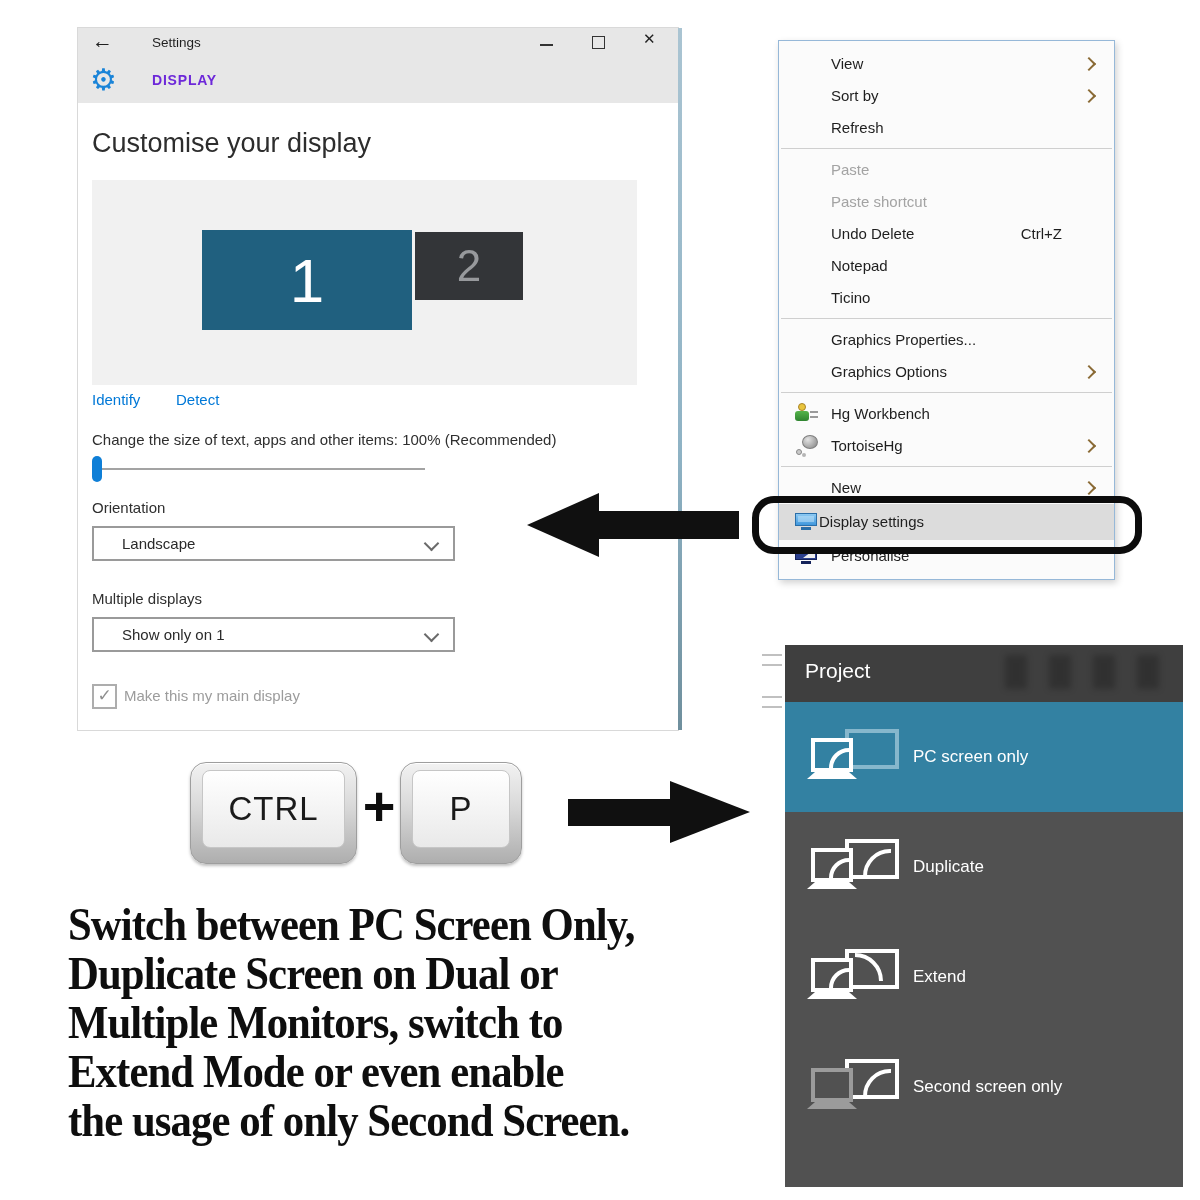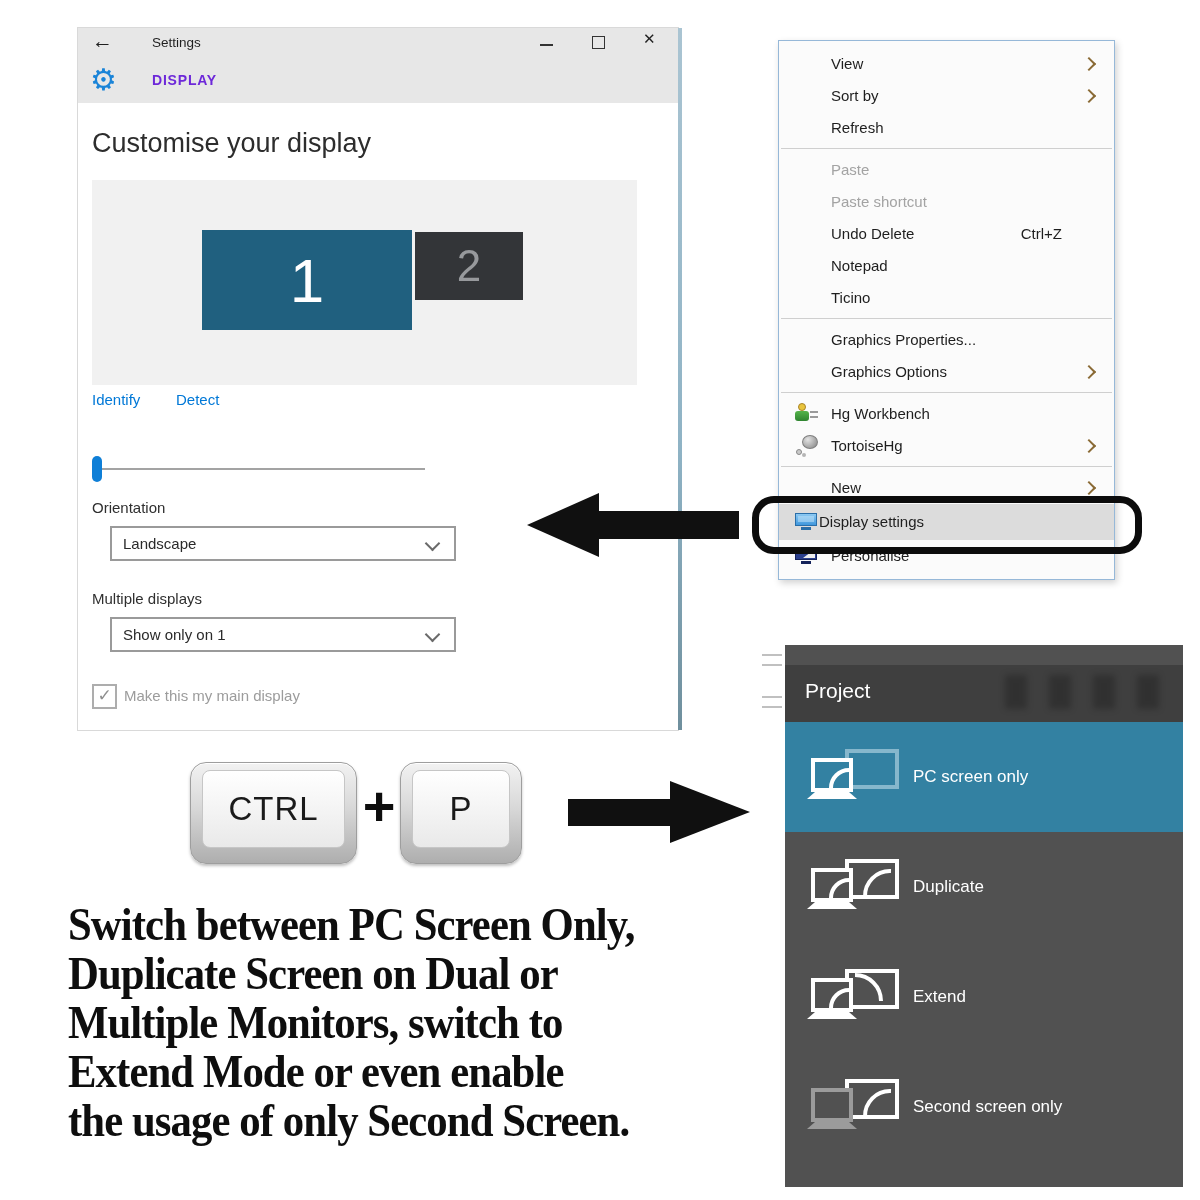--- a/index.html
+++ b/index.html
@@ -28,22 +28,22 @@
   .mon2{left:323px;top:52px;width:108px;height:68px;background:#333538;
     display:flex;align-items:center;justify-content:center;color:#97999c;font-size:44px;font-weight:300;}
   .sw-link{top:363px;font-size:15px;color:#0078d7;cursor:pointer;}
   #link-identify{left:14px;} #link-detect{left:98px;}
   .sw-scaletext{left:14px;top:403px;font-size:15px;color:#2f2f2f;}
   .sw-track{left:14px;top:440px;width:333px;height:2px;background:#a3a3a3;}
   .sw-thumb{left:14px;top:428px;width:10px;height:26px;border-radius:5px;background:#0f7fd7;}
   .sw-label{font-size:15px;color:#2f2f2f;text-align:center;}
   #lbl-orientation{left:14px;top:471px;}
   #lbl-multidisp{left:14px;top:562px;}
-  .sw-dd{left:32px;width:331px;height:31px;border:2px solid #9a9a9a;background:#fff;
-    font-size:15px;color:#2a2a2a;line-height:31px;padding-left:11px;box-sizing:content-box;}
+  .sw-dd{left:14px;width:331px;height:31px;border:2px solid #9a9a9a;background:#fff;
+    font-size:15px;color:#2a2a2a;line-height:31px;padding-left:28px;box-sizing:content-box;}
   #dd-orientation{top:498px;} #dd-multidisp{top:589px;}
   .dd-chev{position:absolute;right:16px;top:10px;width:9px;height:9px;
     border-right:2px solid #6a6a6a;border-bottom:2px solid #6a6a6a;transform:rotate(45deg);}
   .sw-checkbox{left:14px;top:656px;width:21px;height:21px;border:2px solid #adadad;
     color:#8f8f8f;font-size:17px;line-height:20px;text-align:center;}
   .sw-cblabel{left:46px;top:659px;font-size:15px;color:#9c9c9c;}
 
   
   #arrow-left-head{left:527px;top:493px;width:0;height:0;
     border-right:72px solid #101010;border-top:32px solid transparent;border-bottom:32px solid transparent;}
@@ -97,21 +97,21 @@
   #key-ctrl{left:190px;top:762px;width:165px;height:100px;}
   #key-p{left:400px;top:762px;width:120px;height:100px;}
   .keyface{position:absolute;left:11px;right:11px;top:7px;bottom:15px;border-radius:8px;
     border:1px solid #c6c6c6;background:linear-gradient(180deg,#fff,#e9e9e9);
     display:flex;align-items:center;justify-content:center;font-size:33px;color:#1a1a1a;letter-spacing:1px;}
   #plus-sign{left:352px;top:776px;width:54px;text-align:center;
     font-size:56px;font-weight:bold;color:#0d0d0d;line-height:60px;}
 
   
   #project-panel{left:785px;top:645px;width:398px;height:542px;background:#515151;overflow:hidden;}
-  #project-header{position:relative;height:57px;background:#3f3f3f;margin-top:20px;}
+  #project-header{position:relative;height:57px;background:#3f3f3f;}
   #project-title{position:absolute;left:20px;top:14px;font-size:21px;color:#fff;}
   #project-blur{position:absolute;right:8px;top:10px;width:170px;height:34px;opacity:.4;filter:blur(3px);
     background:repeating-linear-gradient(90deg,#1c1c1c 0 22px,transparent 22px 44px);}
   .proj-row{position:relative;height:110px;display:flex;align-items:center;}
   .proj-row.selected{background:#3381a2;}
   .proj-icon{margin-left:18px;width:100px;height:58px;flex:0 0 auto;}
   .proj-label{margin-left:10px;font-size:17px;color:#fff;}
   .edge-artifact{width:20px;height:8px;border-top:2px solid #c0c0c0;border-bottom:2px solid #c0c0c0;}
   #artifact1{left:762px;top:654px;} #artifact2{left:762px;top:696px;}
 
@@ -137,20 +137,21 @@
   <div class="sw-heading abs">Customise your display</div>
 
   <div class="sw-preview abs">
     <div class="mon1 abs">1</div>
     <div class="mon2 abs">2</div>
   </div>
 
   <span id="link-identify" class="sw-link abs">Identify</span>
   <span id="link-detect" class="sw-link abs">Detect</span>
 
+  <div class="sw-scaletext abs">Change the size of text, apps and other items: 100% (Recommended)</div>
   <div class="sw-track abs"></div>
   <div class="sw-thumb abs"></div>
 
   <div id="lbl-orientation" class="sw-label abs">Orientation</div>
   <div id="dd-orientation" class="sw-dd abs">
     <span>Landscape</span>
     <span class="dd-chev"></span>
   </div>
 
   <div id="lbl-multidisp" class="sw-label abs">Multiple displays</div>

